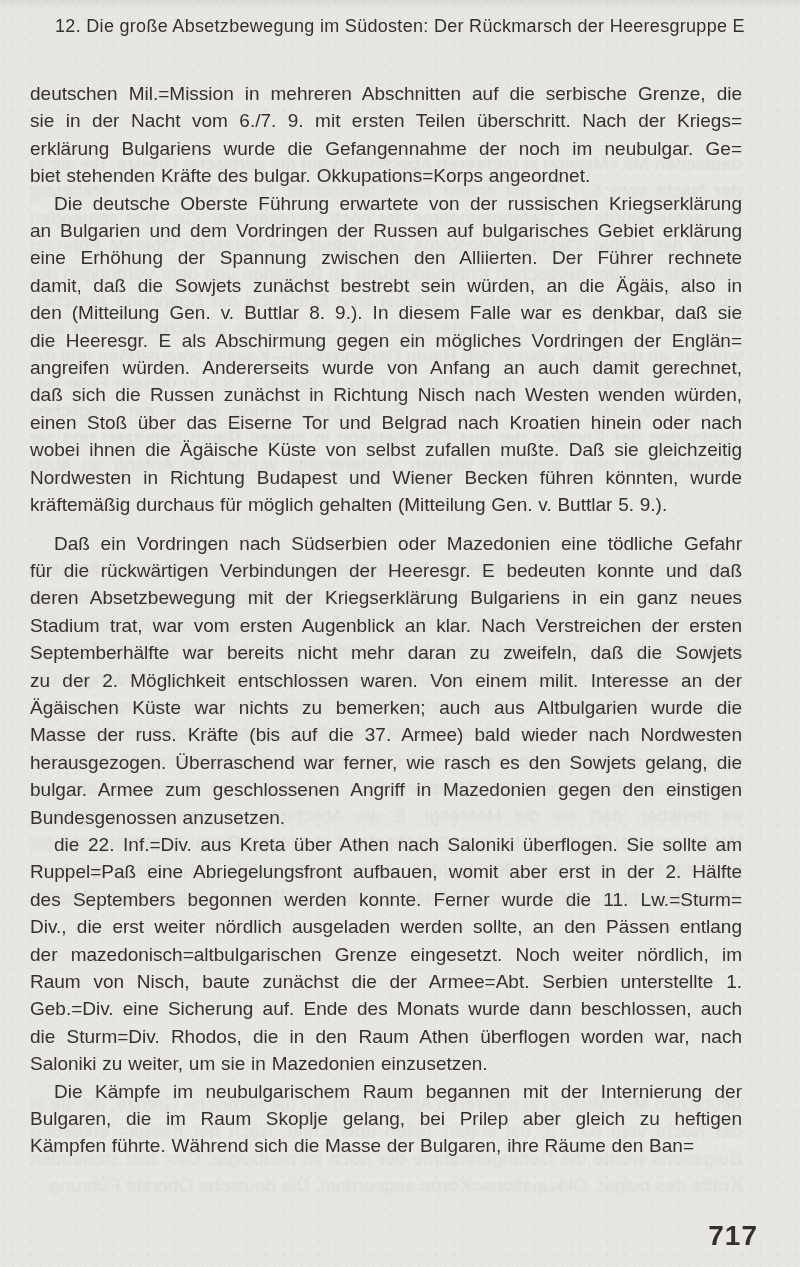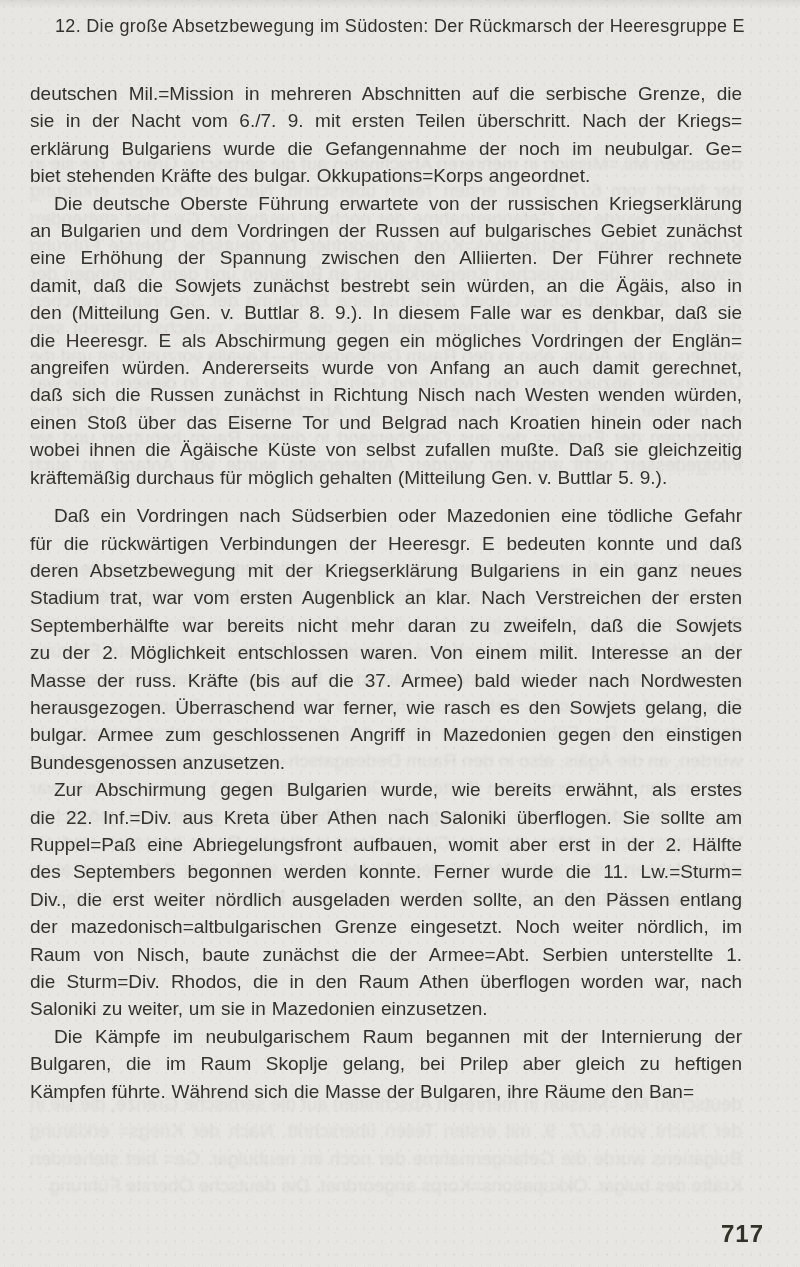--- a/index.html
+++ b/index.html
@@ -56,23 +56,23 @@
   .line {
     text-align: left;
     word-spacing: 0.5px;
   }
   .line.j {
     text-align: justify;
     text-align-last: justify;
   }
   .pagenum {
     position: absolute;
-    right: 36px;
+    right: 42px;
     top: 1220px;
-    font-size: 24px;
+    font-size: 28px;
     font-weight: 600;
     letter-spacing: 1px;
   }
   
   .ghosts {
     position: absolute;
     inset: 0;
     pointer-events: none;
     z-index: 0;
   }
@@ -106,51 +106,53 @@
 
   <div class="body-text" id="body-text">
       <div class="para">
         <div class="line j">deutschen Mil.=Mission in mehreren Abschnitten auf die serbische Grenze, die</div>
         <div class="line j">sie in der Nacht vom 6./7. 9. mit ersten Teilen überschritt. Nach der Kriegs=</div>
         <div class="line j">erklärung Bulgariens wurde die Gefangennahme der noch im neubulgar. Ge=</div>
         <div class="line">biet stehenden Kräfte des bulgar. Okkupations=Korps angeordnet.</div>
       </div>
       <div class="para indent">
         <div class="line j">Die deutsche Oberste Führung erwartete von der russischen Kriegserklärung</div>
-        <div class="line j">an Bulgarien und dem Vordringen der Russen auf bulgarisches Gebiet zunächst</div>
+        <div class="line j">an Bulgarien und dem Vordringen der Russen auf bulgarisches Gebiet erklärung</div>
         <div class="line j">eine Erhöhung der Spannung zwischen den Alliierten. Der Führer rechnete</div>
         <div class="line j">damit, daß die Sowjets zunächst bestrebt sein würden, an die Ägäis, also in</div>
         <div class="line j">den (Mitteilung Gen. v. Buttlar 8. 9.). In diesem Falle war es denkbar, daß sie</div>
         <div class="line j">die Heeresgr. E als Abschirmung gegen ein mögliches Vordringen der Englän=</div>
         <div class="line j">angreifen würden. Andererseits wurde von Anfang an auch damit gerechnet,</div>
         <div class="line j">daß sich die Russen zunächst in Richtung Nisch nach Westen wenden würden,</div>
         <div class="line j">einen Stoß über das Eiserne Tor und Belgrad nach Kroatien hinein oder nach</div>
         <div class="line j">wobei ihnen die Ägäische Küste von selbst zufallen mußte. Daß sie gleichzeitig</div>
+        <div class="line j">Nordwesten in Richtung Budapest und Wiener Becken führen könnten, wurde</div>
         <div class="line">kräftemäßig durchaus für möglich gehalten (Mitteilung Gen. v. Buttlar 5. 9.).</div>
       </div>
       <div class="para indent">
         <div class="line j">Daß ein Vordringen nach Südserbien oder Mazedonien eine tödliche Gefahr</div>
         <div class="line j">für die rückwärtigen Verbindungen der Heeresgr. E bedeuten konnte und daß</div>
         <div class="line j">deren Absetzbewegung mit der Kriegserklärung Bulgariens in ein ganz neues</div>
         <div class="line j">Stadium trat, war vom ersten Augenblick an klar. Nach Verstreichen der ersten</div>
         <div class="line j">Septemberhälfte war bereits nicht mehr daran zu zweifeln, daß die Sowjets</div>
         <div class="line j">zu der 2. Möglichkeit entschlossen waren. Von einem milit. Interesse an der</div>
+        <div class="line j">Ägäischen Küste war nichts zu bemerken; auch aus Altbulgarien wurde die</div>
         <div class="line j">Masse der russ. Kräfte (bis auf die 37. Armee) bald wieder nach Nordwesten</div>
         <div class="line j">herausgezogen. Überraschend war ferner, wie rasch es den Sowjets gelang, die</div>
         <div class="line j">bulgar. Armee zum geschlossenen Angriff in Mazedonien gegen den einstigen</div>
         <div class="line">Bundesgenossen anzusetzen.</div>
       </div>
       <div class="para indent">
-        <div class="line j">Zur Abschirmung gegen Bulgarien wurde, wie bereits erwähnt, als erstes</div>
         <div class="line j">die 22. Inf.=Div. aus Kreta über Athen nach Saloniki überflogen. Sie sollte am</div>
         <div class="line j">Ruppel=Paß eine Abriegelungsfront aufbauen, womit aber erst in der 2. Hälfte</div>
         <div class="line j">des Septembers begonnen werden konnte. Ferner wurde die 11. Lw.=Sturm=</div>
         <div class="line j">Div., die erst weiter nördlich ausgeladen werden sollte, an den Pässen entlang</div>
         <div class="line j">der mazedonisch=altbulgarischen Grenze eingesetzt. Noch weiter nördlich, im</div>
         <div class="line j">Raum von Nisch, baute zunächst die der Armee=Abt. Serbien unterstellte 1.</div>
+        <div class="line j">Geb.=Div. eine Sicherung auf. Ende des Monats wurde dann beschlossen, auch</div>
         <div class="line j">die Sturm=Div. Rhodos, die in den Raum Athen überflogen worden war, nach</div>
         <div class="line">Saloniki zu weiter, um sie in Mazedonien einzusetzen.</div>
       </div>
       <div class="para indent">
         <div class="line j">Die Kämpfe im neubulgarischem Raum begannen mit der Internierung der</div>
         <div class="line j">Bulgaren, die im Raum Skoplje gelang, bei Prilep aber gleich zu heftigen</div>
         <div class="line">Kämpfen führte. Während sich die Masse der Bulgaren, ihre Räume den Ban=</div>
       </div>
     </div>
 

